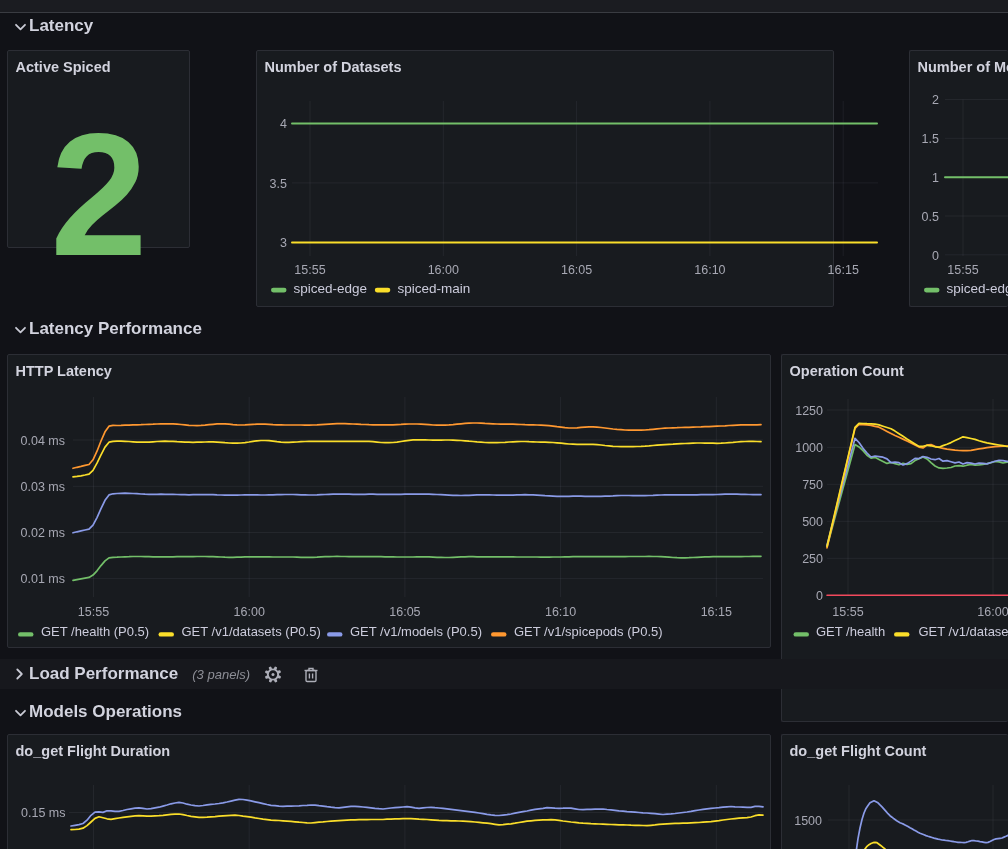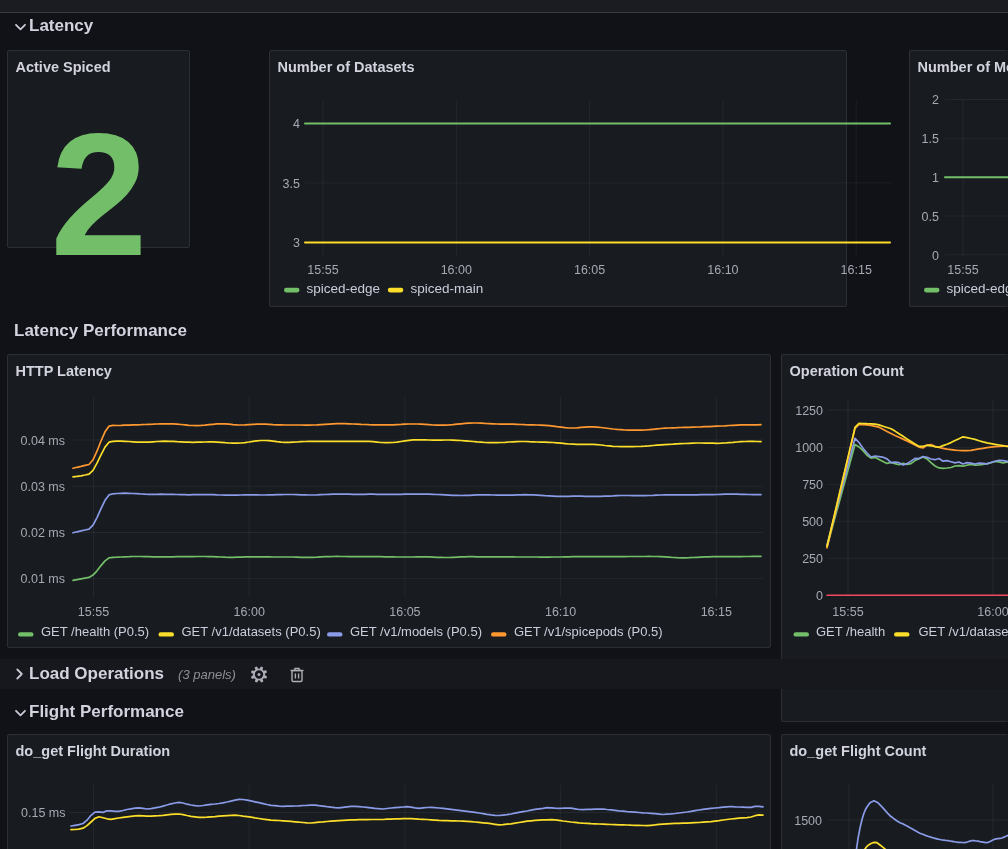--- a/index.html
+++ b/index.html
@@ -20,21 +20,21 @@
       </svg>
       <span>Latency</span>
     </div>
 
 <div class="panel" style="left:7px;top:50px;width:183px;height:198px;">
 <svg width="183" height="257" style="position:absolute;left:0;top:0;" font-family="Liberation Sans, sans-serif">
         <text x="7.5" y="21" font-size="14.5" font-weight="bold" fill="#D2D3DE">Active Spiced</text>
         <text x="91" y="204" text-anchor="middle" font-size="175" font-weight="bold" fill="#73BF69">2</text>
       </svg>
 </div>
-<div class="panel" style="left:269px;top:50px;width:578px;height:257px;">
+<div class="panel" style="left:256px;top:50px;width:578px;height:257px;">
 <svg width="636" height="257" style="position:absolute;left:0;top:0;" font-family="Liberation Sans, sans-serif">
         <text x="7.5" y="21" font-size="14.5" font-weight="bold" fill="#D2D3DE">Number of Datasets</text>
         <line x1="35" y1="72.5" x2="621" y2="72.5" stroke="rgba(204,204,220,0.07)" stroke-width="1"></line>
         <line x1="35" y1="131.9" x2="621" y2="131.9" stroke="rgba(204,204,220,0.07)" stroke-width="1"></line>
         <line x1="35" y1="191.4" x2="621" y2="191.4" stroke="rgba(204,204,220,0.07)" stroke-width="1"></line>
         <line x1="53" y1="50" x2="53" y2="205" stroke="rgba(204,204,220,0.07)" stroke-width="1"></line>
         <line x1="186.3" y1="50" x2="186.3" y2="205" stroke="rgba(204,204,220,0.07)" stroke-width="1"></line>
         <line x1="319.6" y1="50" x2="319.6" y2="205" stroke="rgba(204,204,220,0.07)" stroke-width="1"></line>
         <line x1="452.9" y1="50" x2="452.9" y2="205" stroke="rgba(204,204,220,0.07)" stroke-width="1"></line>
         <line x1="586.2" y1="50" x2="586.2" y2="205" stroke="rgba(204,204,220,0.07)" stroke-width="1"></line>
@@ -68,21 +68,21 @@
         <text x="29" y="92.0" text-anchor="end" font-size="12.5" fill="#A7A8B3" font-weight="normal">1.5</text>
         <text x="29" y="130.9" text-anchor="end" font-size="12.5" fill="#A7A8B3" font-weight="normal">1</text>
         <text x="29" y="169.7" text-anchor="end" font-size="12.5" fill="#A7A8B3" font-weight="normal">0.5</text>
         <text x="29" y="208.5" text-anchor="end" font-size="12.5" fill="#A7A8B3" font-weight="normal">0</text>
         <text x="53" y="222.5" text-anchor="middle" font-size="12.5" fill="#A7A8B3" font-weight="normal">15:55</text>
         <rect x="14" y="236.8" width="15.5" height="4.6" rx="2.3" fill="#73BF69"></rect>
         <text x="36.5" y="241.8" text-anchor="start" font-size="13.5" fill="#CCCCDC" font-weight="normal">spiced-edge</text>
       </svg>
 </div>
 
-<div class="sechead" style="left:14px;top:317px;flex-direction:column;">
+<div class="sechead" style="left:14px;top:317px;">
 <svg width="13" height="14">
         <path d="M2.0 5.8 L6.5 10.3 L11.0 5.8" fill="none" stroke="#C8C9D4" stroke-width="1.8" stroke-linecap="round" stroke-linejoin="round"></path>
       </svg>
       <span>Latency Performance</span>
     </div>
 
 <div class="panel" style="left:7px;top:354px;width:764px;height:294px;">
 <svg width="764" height="294" style="position:absolute;left:0;top:0;" font-family="Liberation Sans, sans-serif">
         <text x="7.5" y="21" font-size="14.5" font-weight="bold" fill="#D2D3DE">HTTP Latency</text>
         <line x1="65" y1="85.0" x2="755" y2="85.0" stroke="rgba(204,204,220,0.07)" stroke-width="1"></line>
@@ -146,21 +146,21 @@
         <rect x="112" y="277.2" width="15.5" height="4.4" rx="2.3" fill="#FADE2A"></rect>
         <text x="136.5" y="281.4" text-anchor="start" font-size="13" fill="#CCCCDC" font-weight="normal">GET /v1/datasets (P0.5)</text>
       </svg>
 </div>
 
 <div style="position:absolute;left:0;top:659px;width:1008px;height:30px;background:#17181D;"></div>
 <div class="sechead" style="left:14px;top:662px;">
 <svg width="13" height="14">
         <path d="M3.3 2.5 L7.8 7 L3.3 11.5" fill="none" stroke="#C8C9D4" stroke-width="1.8" stroke-linecap="round" stroke-linejoin="round"></path>
       </svg>
-      <span>Load Operations</span>
+      <span>Load Performance</span>
 <span style="font-size:13px;font-style:italic;font-weight:400;color:#8D8E96;margin-left:14px;">(3 panels)</span>
 <svg width="90" height="24" style="margin-left:12px;">
         <g fill="#ADAEB8">
           <rect x="9.5" y="4.2" width="2.8" height="3.4" rx="1" transform="rotate(22.5 11 12.5)"></rect>
           <rect x="9.5" y="4.2" width="2.8" height="3.4" rx="1" transform="rotate(67.5 11 12.5)"></rect>
           <rect x="9.5" y="4.2" width="2.8" height="3.4" rx="1" transform="rotate(112.5 11 12.5)"></rect>
           <rect x="9.5" y="4.2" width="2.8" height="3.4" rx="1" transform="rotate(157.5 11 12.5)"></rect>
           <rect x="9.5" y="4.2" width="2.8" height="3.4" rx="1" transform="rotate(202.5 11 12.5)"></rect>
           <rect x="9.5" y="4.2" width="2.8" height="3.4" rx="1" transform="rotate(247.5 11 12.5)"></rect>
           <rect x="9.5" y="4.2" width="2.8" height="3.4" rx="1" transform="rotate(292.5 11 12.5)"></rect>
@@ -175,21 +175,21 @@
           <line x1="47.4" y1="11.5" x2="47.4" y2="16.5"></line>
           <line x1="50.6" y1="11.5" x2="50.6" y2="16.5"></line>
         </g>
       </svg>
 </div>
 
 <div class="sechead" style="left:14px;top:700px;">
 <svg width="13" height="14">
         <path d="M2.0 5.8 L6.5 10.3 L11.0 5.8" fill="none" stroke="#C8C9D4" stroke-width="1.8" stroke-linecap="round" stroke-linejoin="round"></path>
       </svg>
-      <span>Flight Performance</span>
+      <span>Models Operations</span>
     </div>
 
 <div class="panel" style="left:7px;top:734px;width:764px;height:294px;">
 <svg width="764" height="294" style="position:absolute;left:0;top:0;" font-family="Liberation Sans, sans-serif">
         <text x="7.5" y="21" font-size="14.5" font-weight="bold" fill="#D2D3DE">do_get Flight Duration</text>
         <line x1="61" y1="77.5" x2="755" y2="77.5" stroke="rgba(204,204,220,0.07)" stroke-width="1"></line>
         <line x1="85.5" y1="50" x2="85.5" y2="240" stroke="rgba(204,204,220,0.07)" stroke-width="1"></line>
         <line x1="241.2" y1="50" x2="241.2" y2="240" stroke="rgba(204,204,220,0.07)" stroke-width="1"></line>
         <line x1="396.9" y1="50" x2="396.9" y2="240" stroke="rgba(204,204,220,0.07)" stroke-width="1"></line>
         <line x1="552.6" y1="50" x2="552.6" y2="240" stroke="rgba(204,204,220,0.07)" stroke-width="1"></line>

